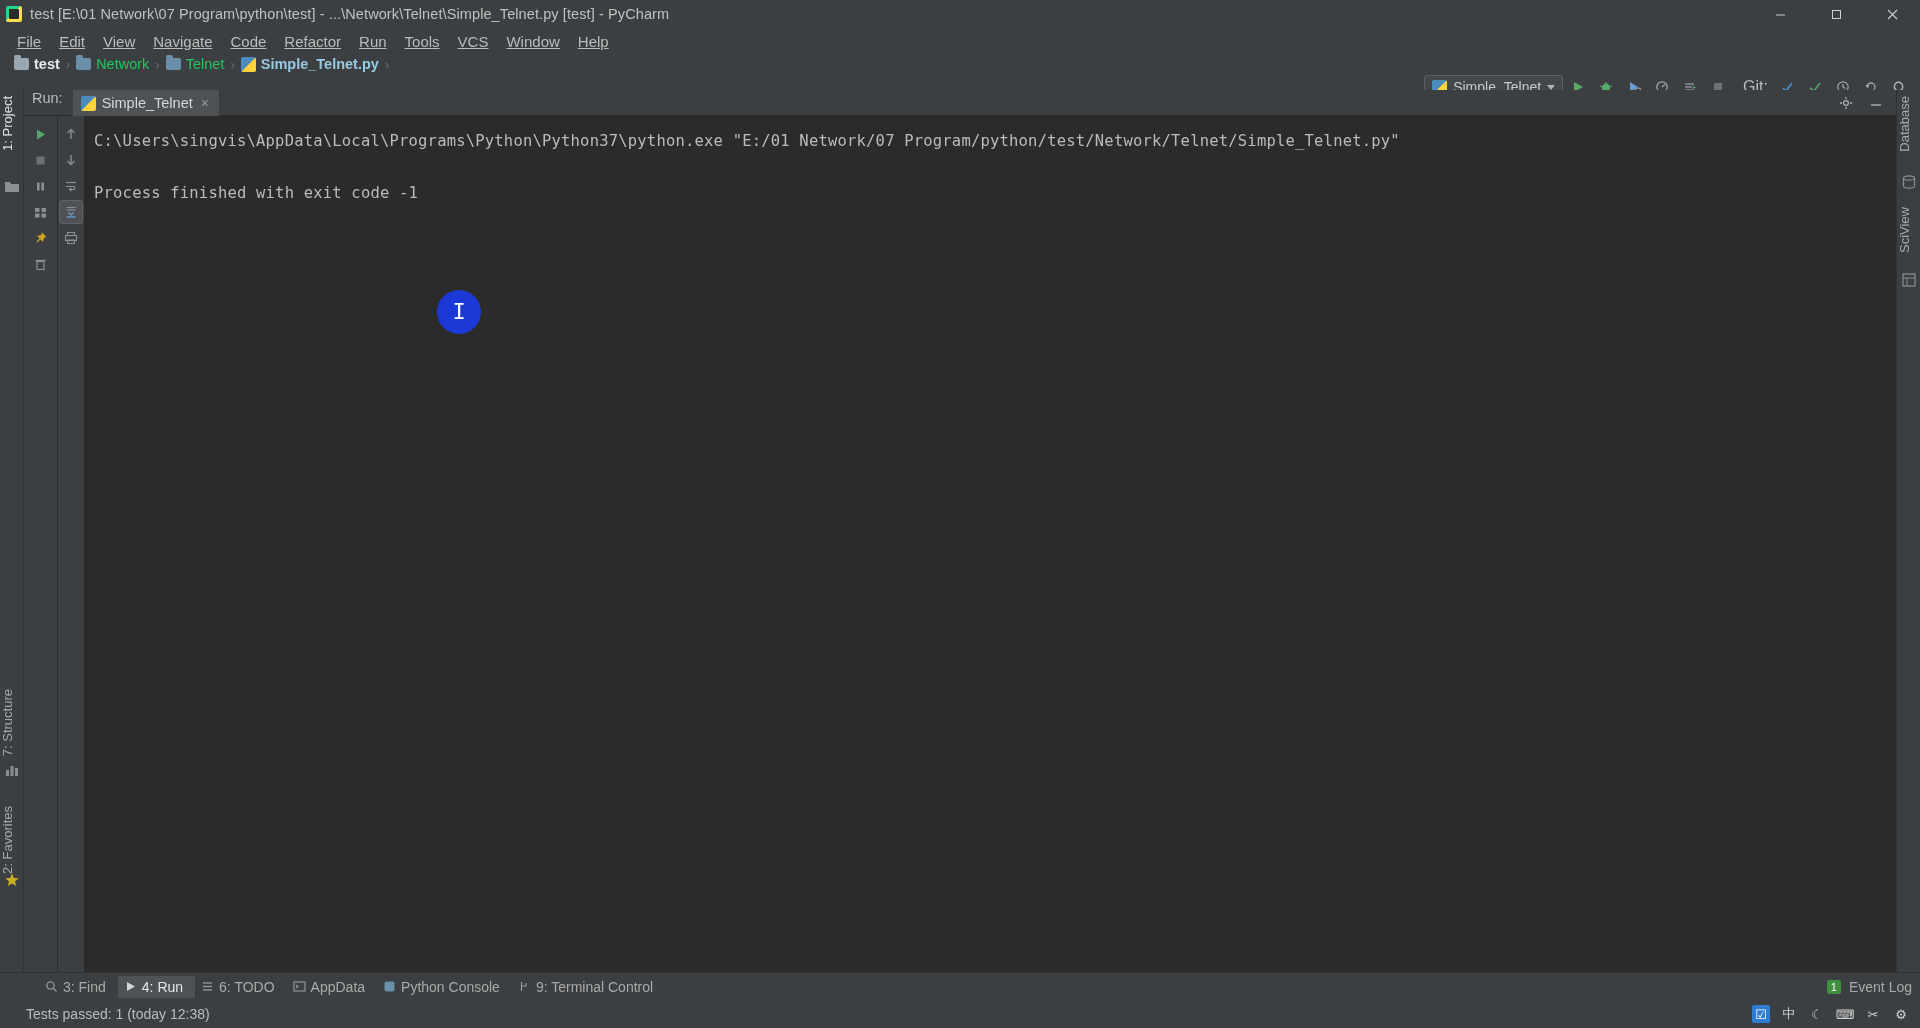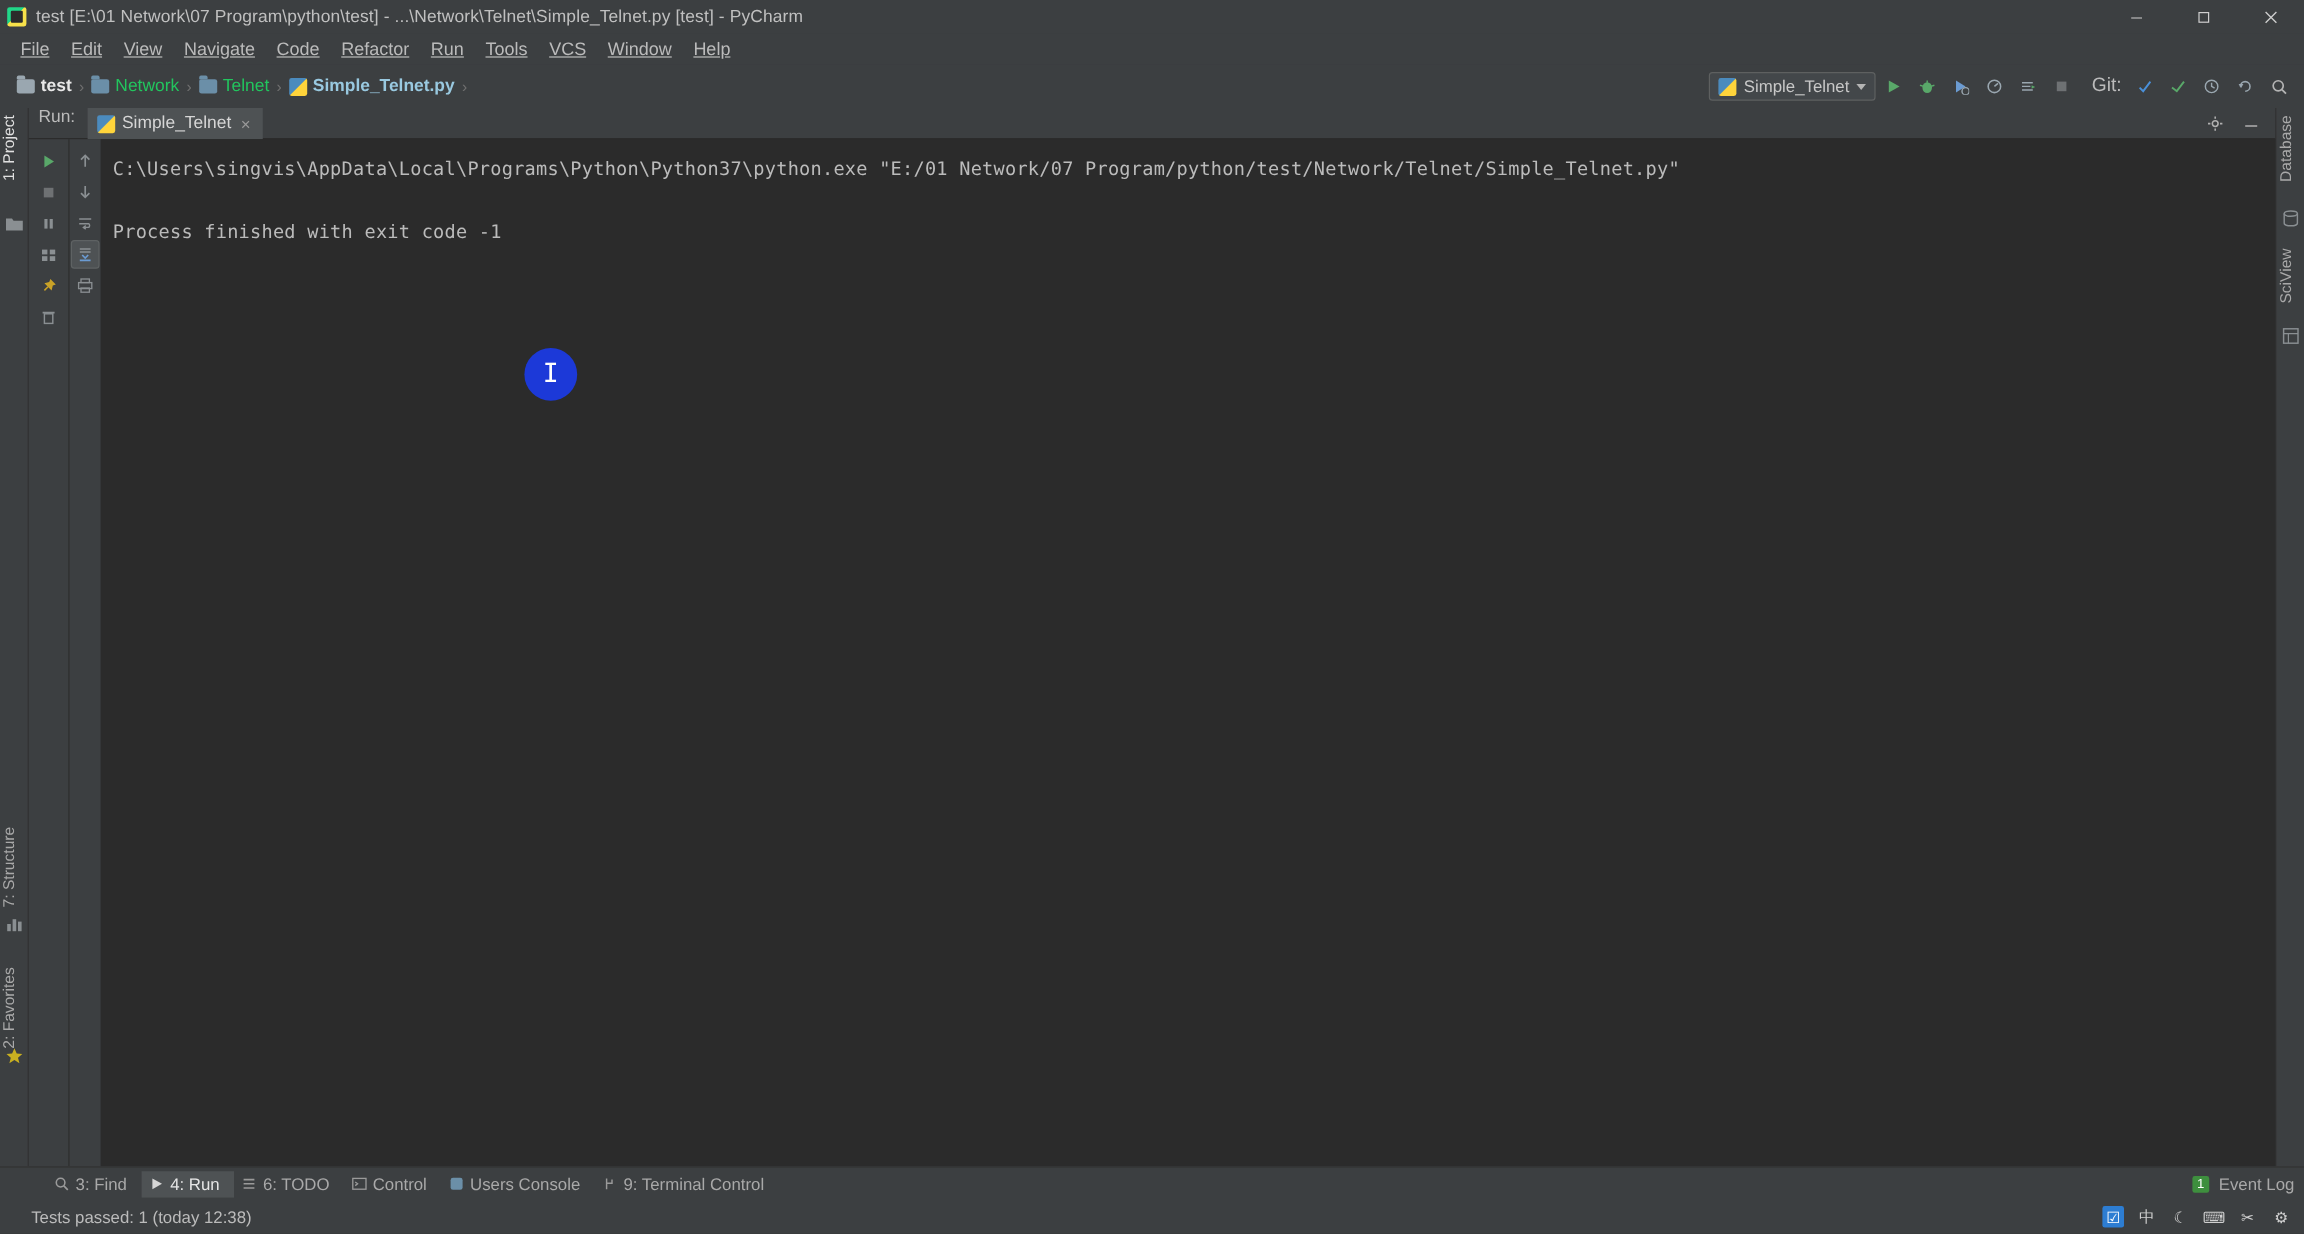--- a/index.html
+++ b/index.html
@@ -42,21 +42,21 @@
     background: #3c3f41; display: flex; align-items: center; padding-left: 8px;
   }
   .menu-item {
     padding: 3px 9px; color: #bbbbbb; font-size: 15px; white-space: nowrap;
   }
   .menu-item u { text-decoration: underline; }
 
   
   .navbar {
     position: absolute; left: 0; top: 54px; width: 1920px; height: 36px;
-    background: #3c3f41; display: flex; align-items: center;
+    background: #3c3f41; display: flex; align-items: flex-start; flex-direction: column;
   }
   .crumbs { display: flex; align-items: center; padding-left: 10px; }
   .crumb {
     display: flex; align-items: center; gap: 5px;
     color: #22c55e; font-size: 14.5px; padding: 2px 4px;
   }
   .crumb.root { color: #e8e8e8; font-weight: bold; }
   .crumb.file { color: #99c9e0; font-weight: bold; }
   .crumb-sep { color: #707070; font-size: 13px; padding: 0 2px; }
   .folder-ico {
@@ -512,27 +512,27 @@
           <line x1="2" y1="6.5" x2="11" y2="6.5" stroke="#9a9a9a" stroke-width="1.3"></line>
           <line x1="2" y1="10" x2="11" y2="10" stroke="#9a9a9a" stroke-width="1.3"></line>
         </svg>
       <span>6: TODO</span>
     </div>
     <div class="btab">
       <svg width="13" height="13" viewBox="0 0 13 13">
           <rect x="1" y="2" width="11" height="9" fill="none" stroke="#9a9a9a" stroke-width="1.1"></rect>
           <polyline points="3,5 5,6.5 3,8" fill="none" stroke="#9a9a9a" stroke-width="1.1"></polyline>
         </svg>
-      <span>Control</span>
+      <span>AppData</span>
     </div>
     <div class="btab">
       <svg width="13" height="13" viewBox="0 0 13 13">
           <rect x="1.5" y="1.5" width="10" height="10" rx="2" fill="#6b8fa8"></rect>
         </svg>
-      <span>Users Console</span>
+      <span>Python Console</span>
     </div>
     <div class="btab">
       <svg width="13" height="13" viewBox="0 0 13 13">
           <line x1="3.5" y1="2" x2="3.5" y2="11" stroke="#9a9a9a" stroke-width="1.2"></line>
           <path d="M3.5 6 H8 V3" fill="none" stroke="#9a9a9a" stroke-width="1.2"></path>
         </svg>
       <span>9: Terminal Control</span>
     </div>
     <div class="bottom-right">
       <span class="eventlog-badge">1</span>

